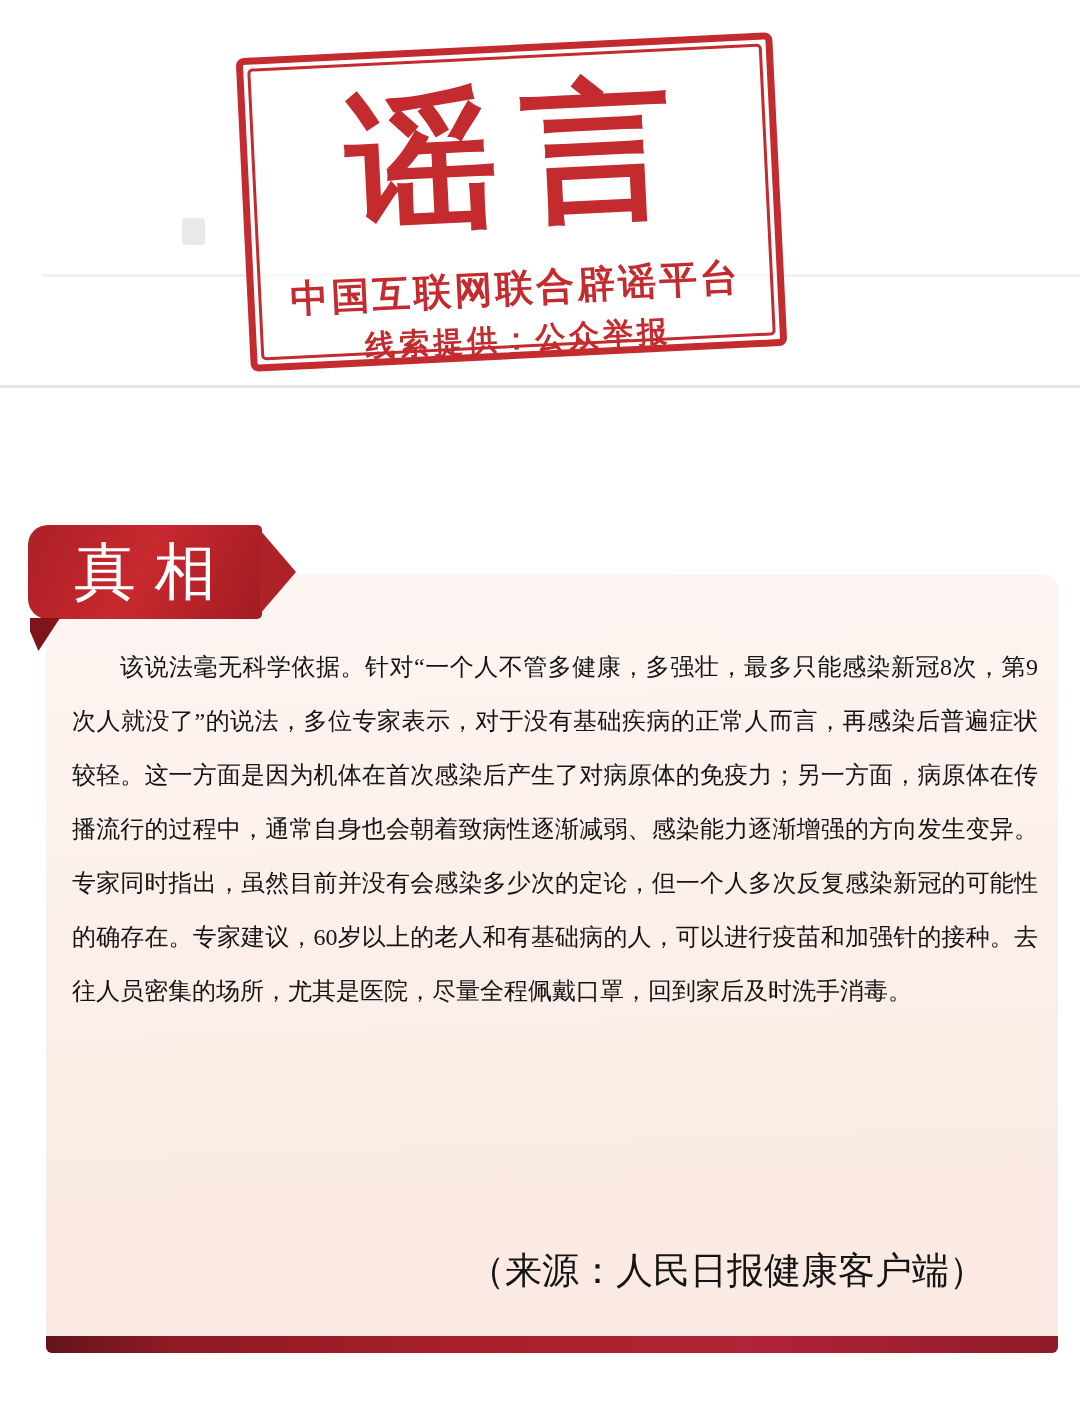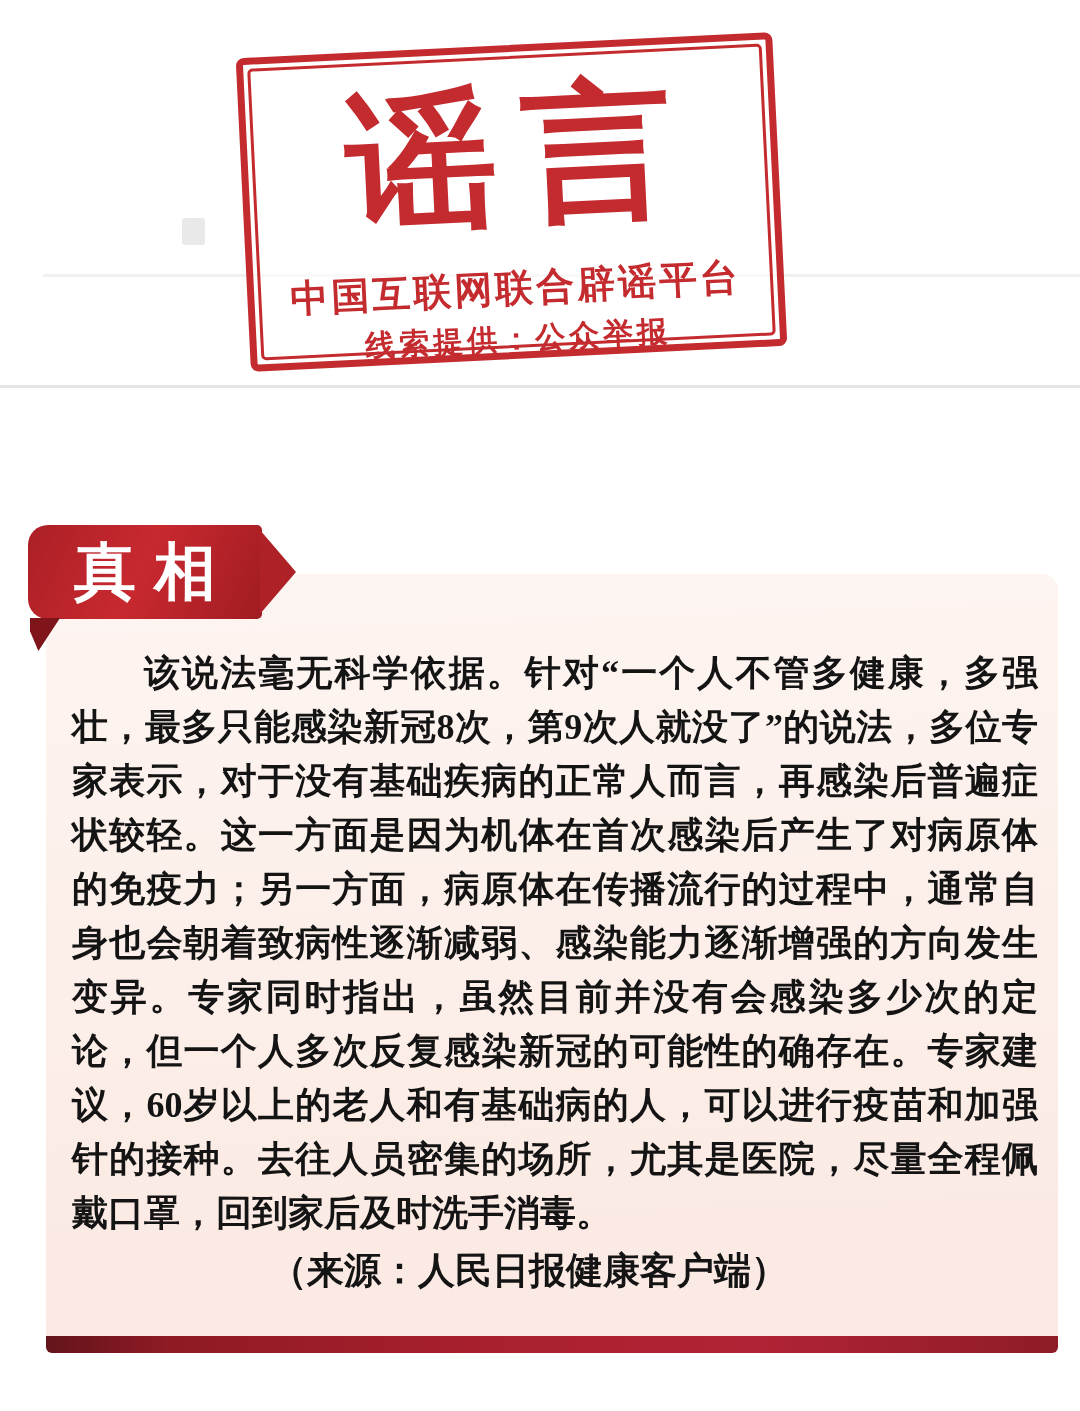--- a/index.html
+++ b/index.html
@@ -67,32 +67,32 @@
   }
 
   
   .truth-box {
     position: absolute; left: 46px; top: 574px; width: 1012px; height: 779px;
     background: linear-gradient(178deg, #fdf5f2 0%, #fcefe9 45%, #fbe8e2 100%);
     border-radius: 16px 16px 6px 6px;
     overflow: hidden;
   }
   .truth-body {
-    position: absolute; left: 26px; top: 72px; width: 966px;
+    position: absolute; left: 26px; top: 66px; width: 966px;
     font-family: "Liberation Serif", "DejaVu Serif", serif;
-    font-size: 36px; line-height: 54px; font-weight: 700;
+    font-size: 24px; line-height: 54px; font-weight: 400;
     color: #141414;
     text-align: justify; text-indent: 2em;
   }
   .truth-source {
     position: absolute; left: 26px; top: 670px; width: 966px;
     font-family: "Liberation Serif", "DejaVu Serif", serif;
-    font-size: 37px; line-height: 54px; font-weight: 700;
+    font-size: 37px; line-height: 54px; font-weight: 400;
     color: #141414;
-    text-align: center; padding-right: 52px;
+    text-align: right; padding-right: 52px;
   }
   .truth-bar {
     position: absolute; left: 0; right: 0; bottom: 0; height: 17px;
     background: linear-gradient(90deg, #63141b 0%, #8e1a24 12%, #aa202d 45%, #b12336 70%, #8e1c27 100%);
   }
 
   
   .badge { position: absolute; left: 28px; top: 525px; width: 300px; height: 130px; z-index: 6; }
   .badge-body {
     position: absolute; left: 0; top: 0; width: 234px; height: 94px;
@@ -108,21 +108,21 @@
   }
   .badge-fold {
     position: absolute; left: 2px; top: 93px; width: 30px; height: 33px;
     background: #7f141a;
     clip-path: polygon(0 0, 100% 0, 28% 100%, 0 40%);
   }
   .badge-label {
     position: absolute; left: 0; top: 0; width: 234px; height: 94px;
     display: flex; align-items: center; justify-content: center;
     font-family: "Liberation Serif", "DejaVu Serif", serif;
-    font-size: 62px; font-weight: 700; color: #ffffff;
+    font-size: 62px; font-weight: 400; color: #ffffff;
     letter-spacing: 18px; text-indent: 18px;
   }
 </style>
 </head>
 <body>
 
 <div class="page">
 
   <section class="rumor-card">
     <div class="media-chip"></div>

